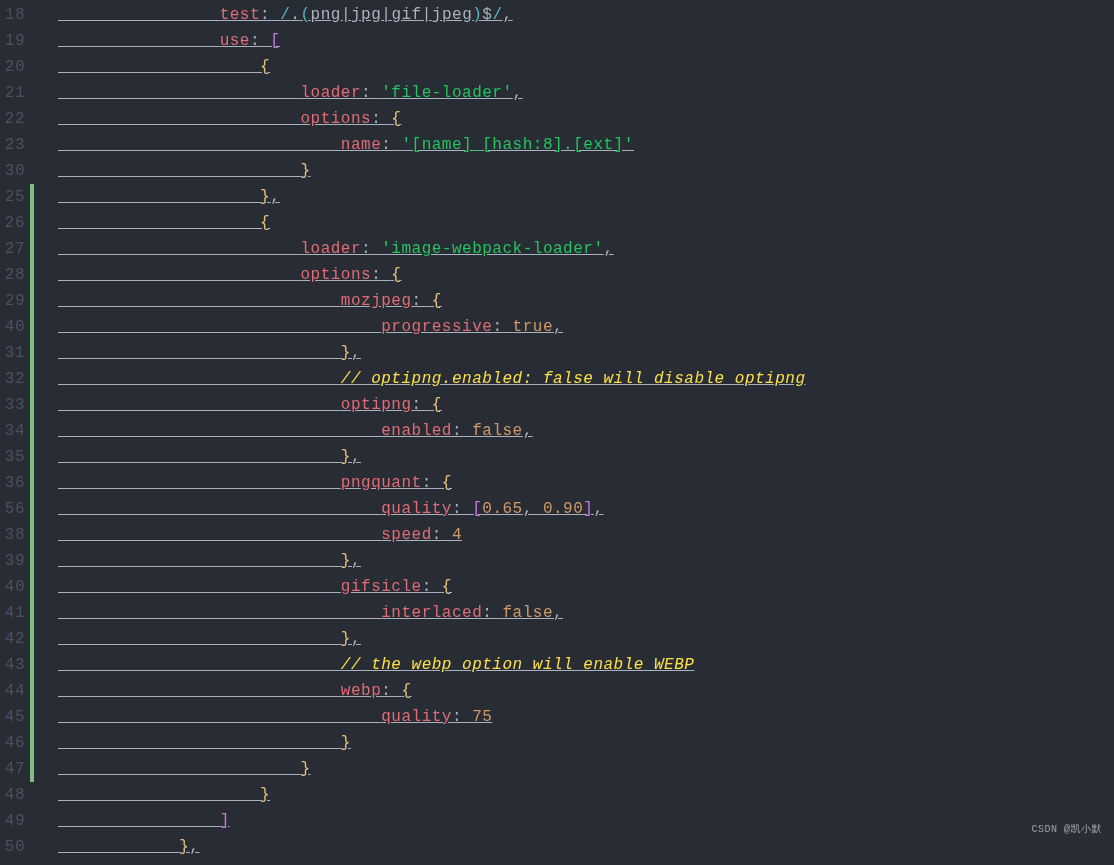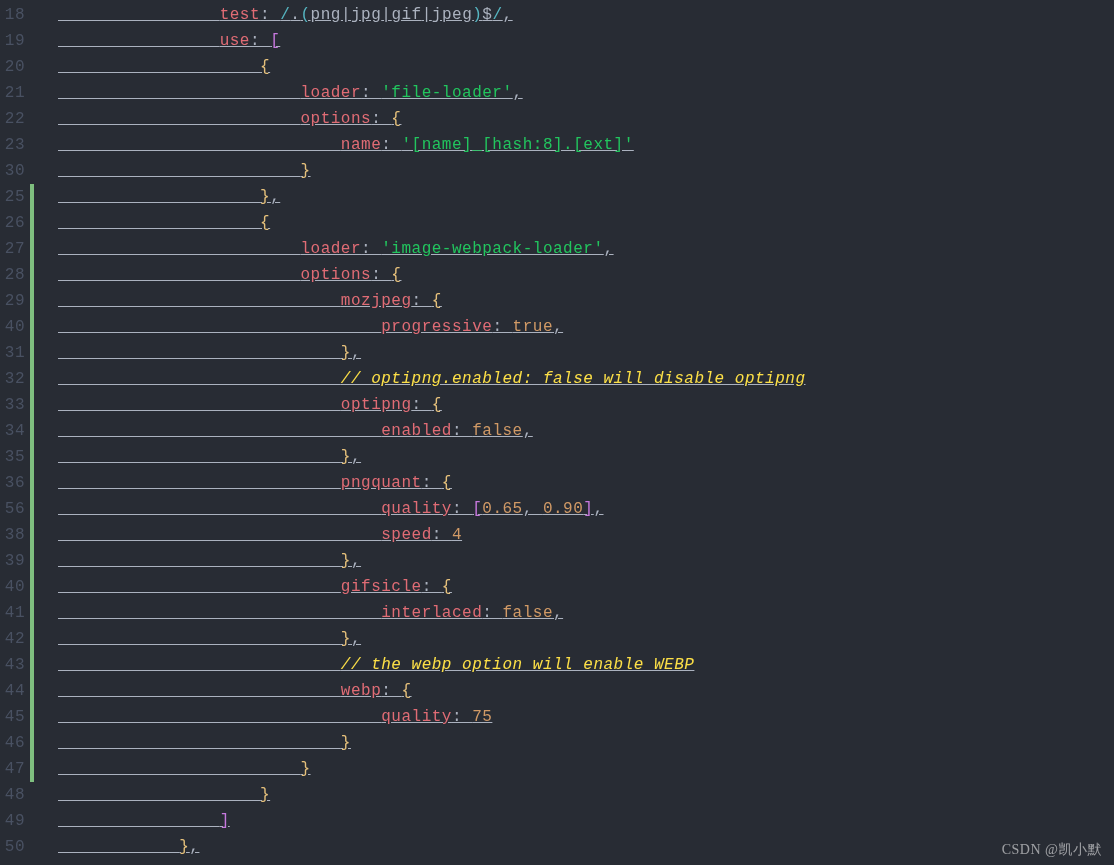--- a/index.html
+++ b/index.html
@@ -66,24 +66,24 @@
   .c-punc { color: #abb2bf; }   
   .c-brace { color: #e5c07b; }  
   .c-bracket { color: #c678dd; }
   .c-paren { color: #56b6c2; }  
   .c-reg { color: #56b6c2; }    
   .c-com { color: #fde047; font-style: italic; }
   .c-regbody { color: #abb2bf; }
   .watermark {
     position: absolute;
     right: 12px;
-    bottom: 2px;
+    bottom: 22px;
     color: rgba(255,255,255,0.55);
-    font-size: 14px;
-    font-family: Liberation Serif, serif;
+    font-size: 10px;
+    font-family: Liberation Mono, monospace;
   }
 </style>
 </head>
 <body>
 
 <div class="gutter" id="gutter">
     <div class="ln">18</div>
     <div class="ln">19</div>
     <div class="ln">20</div>
     <div class="ln">21</div>

